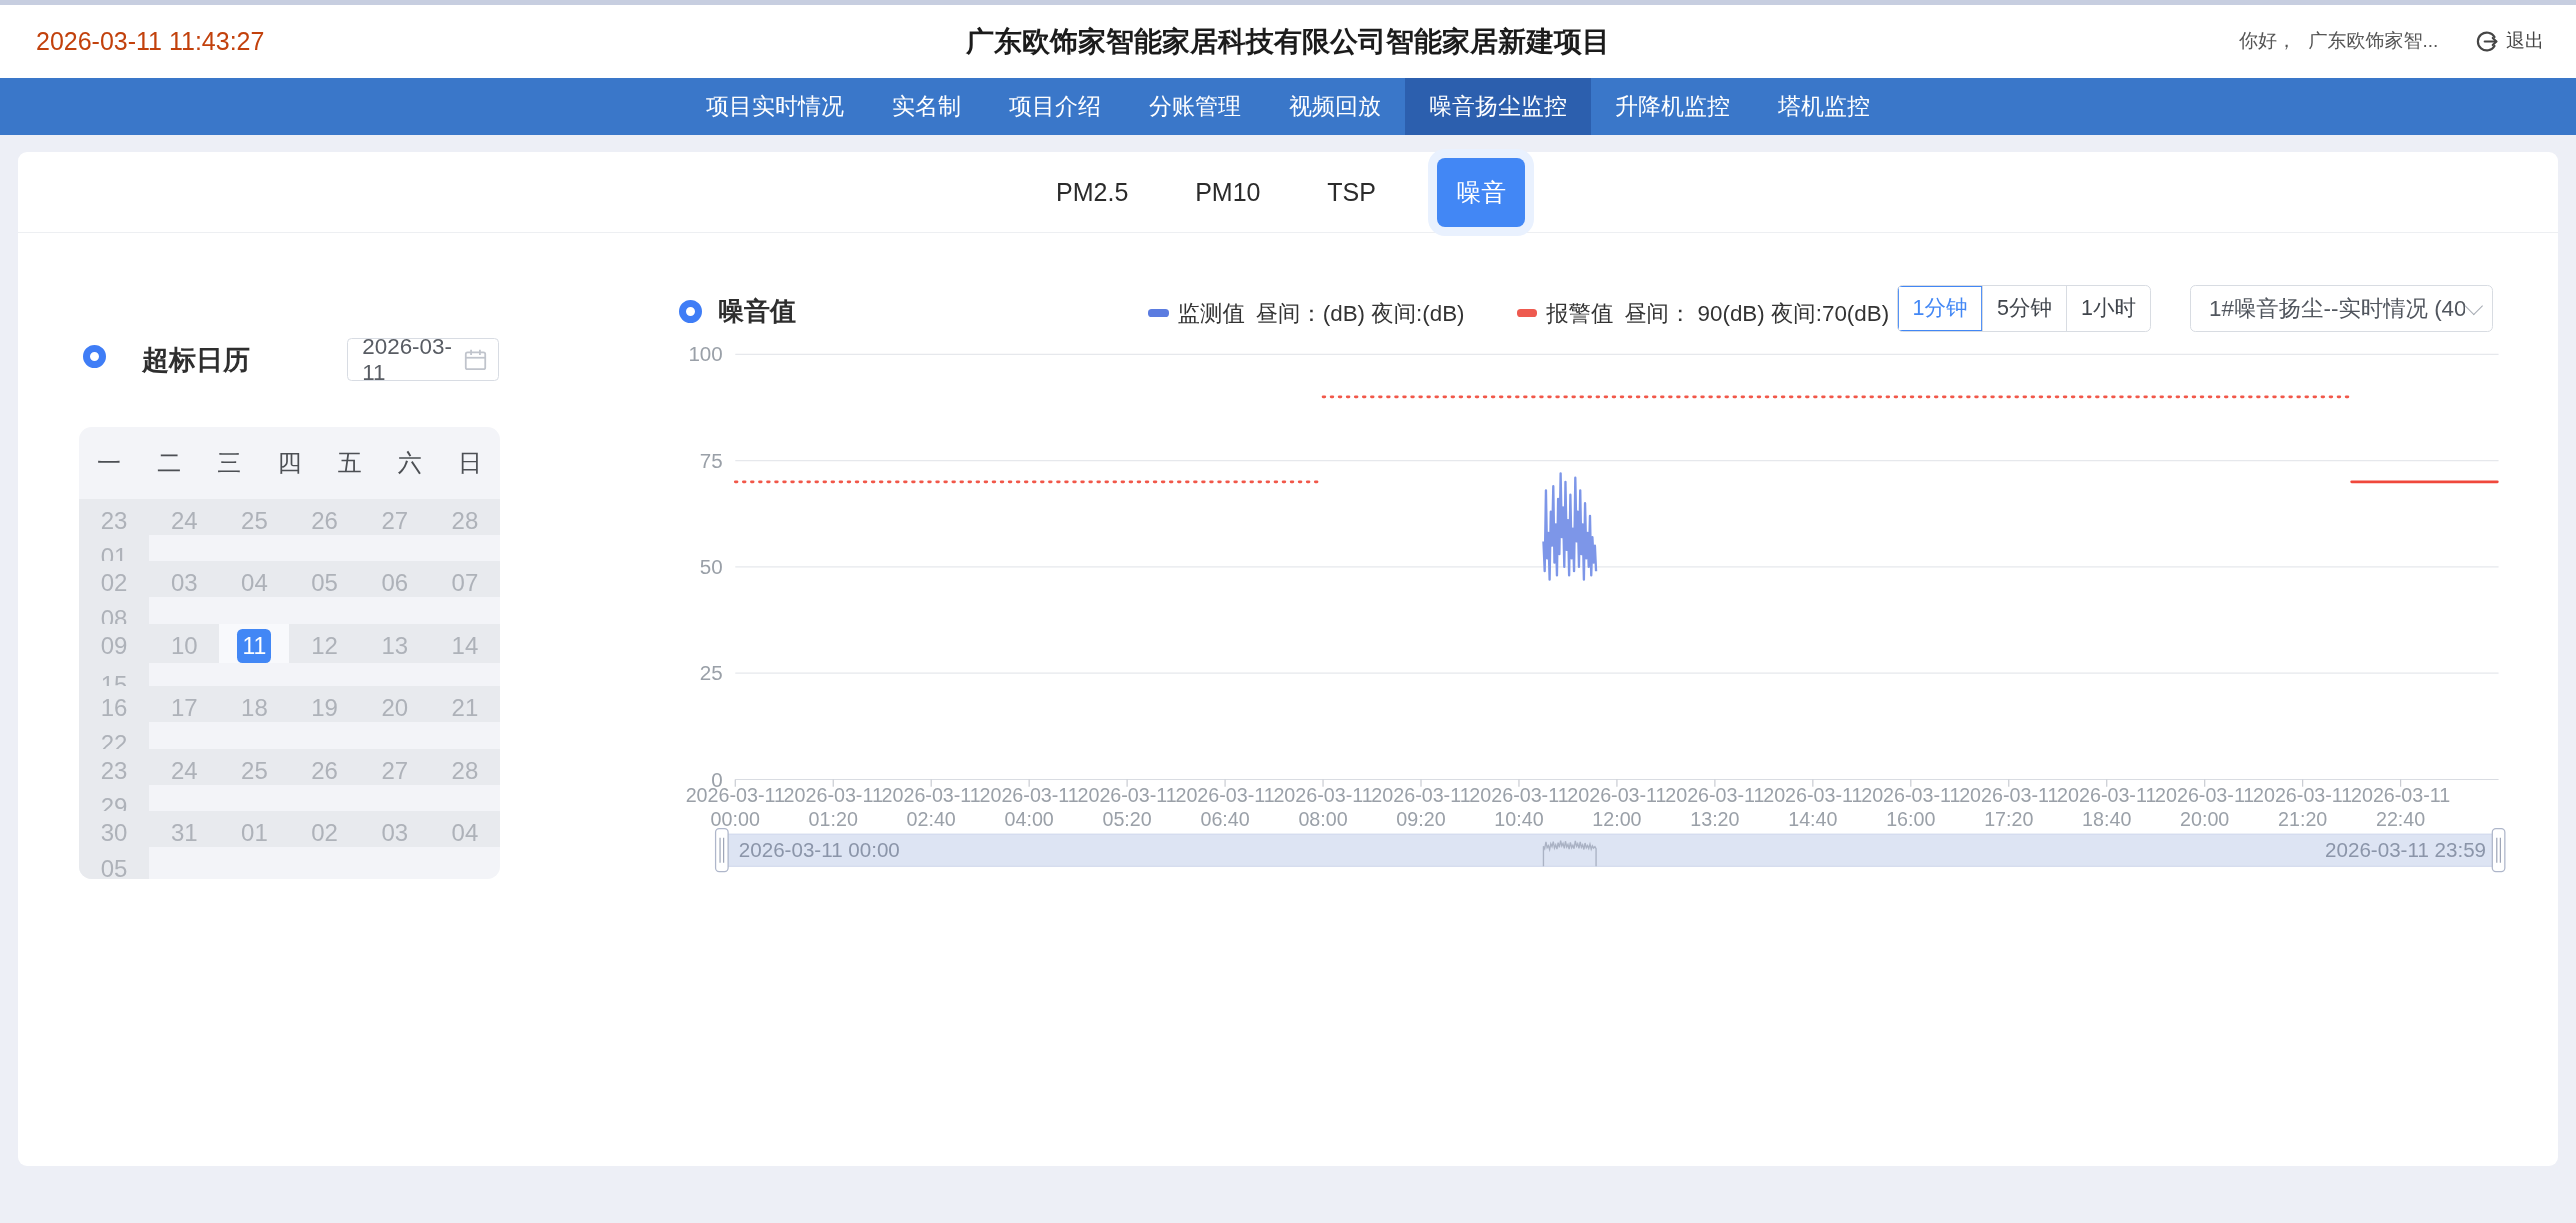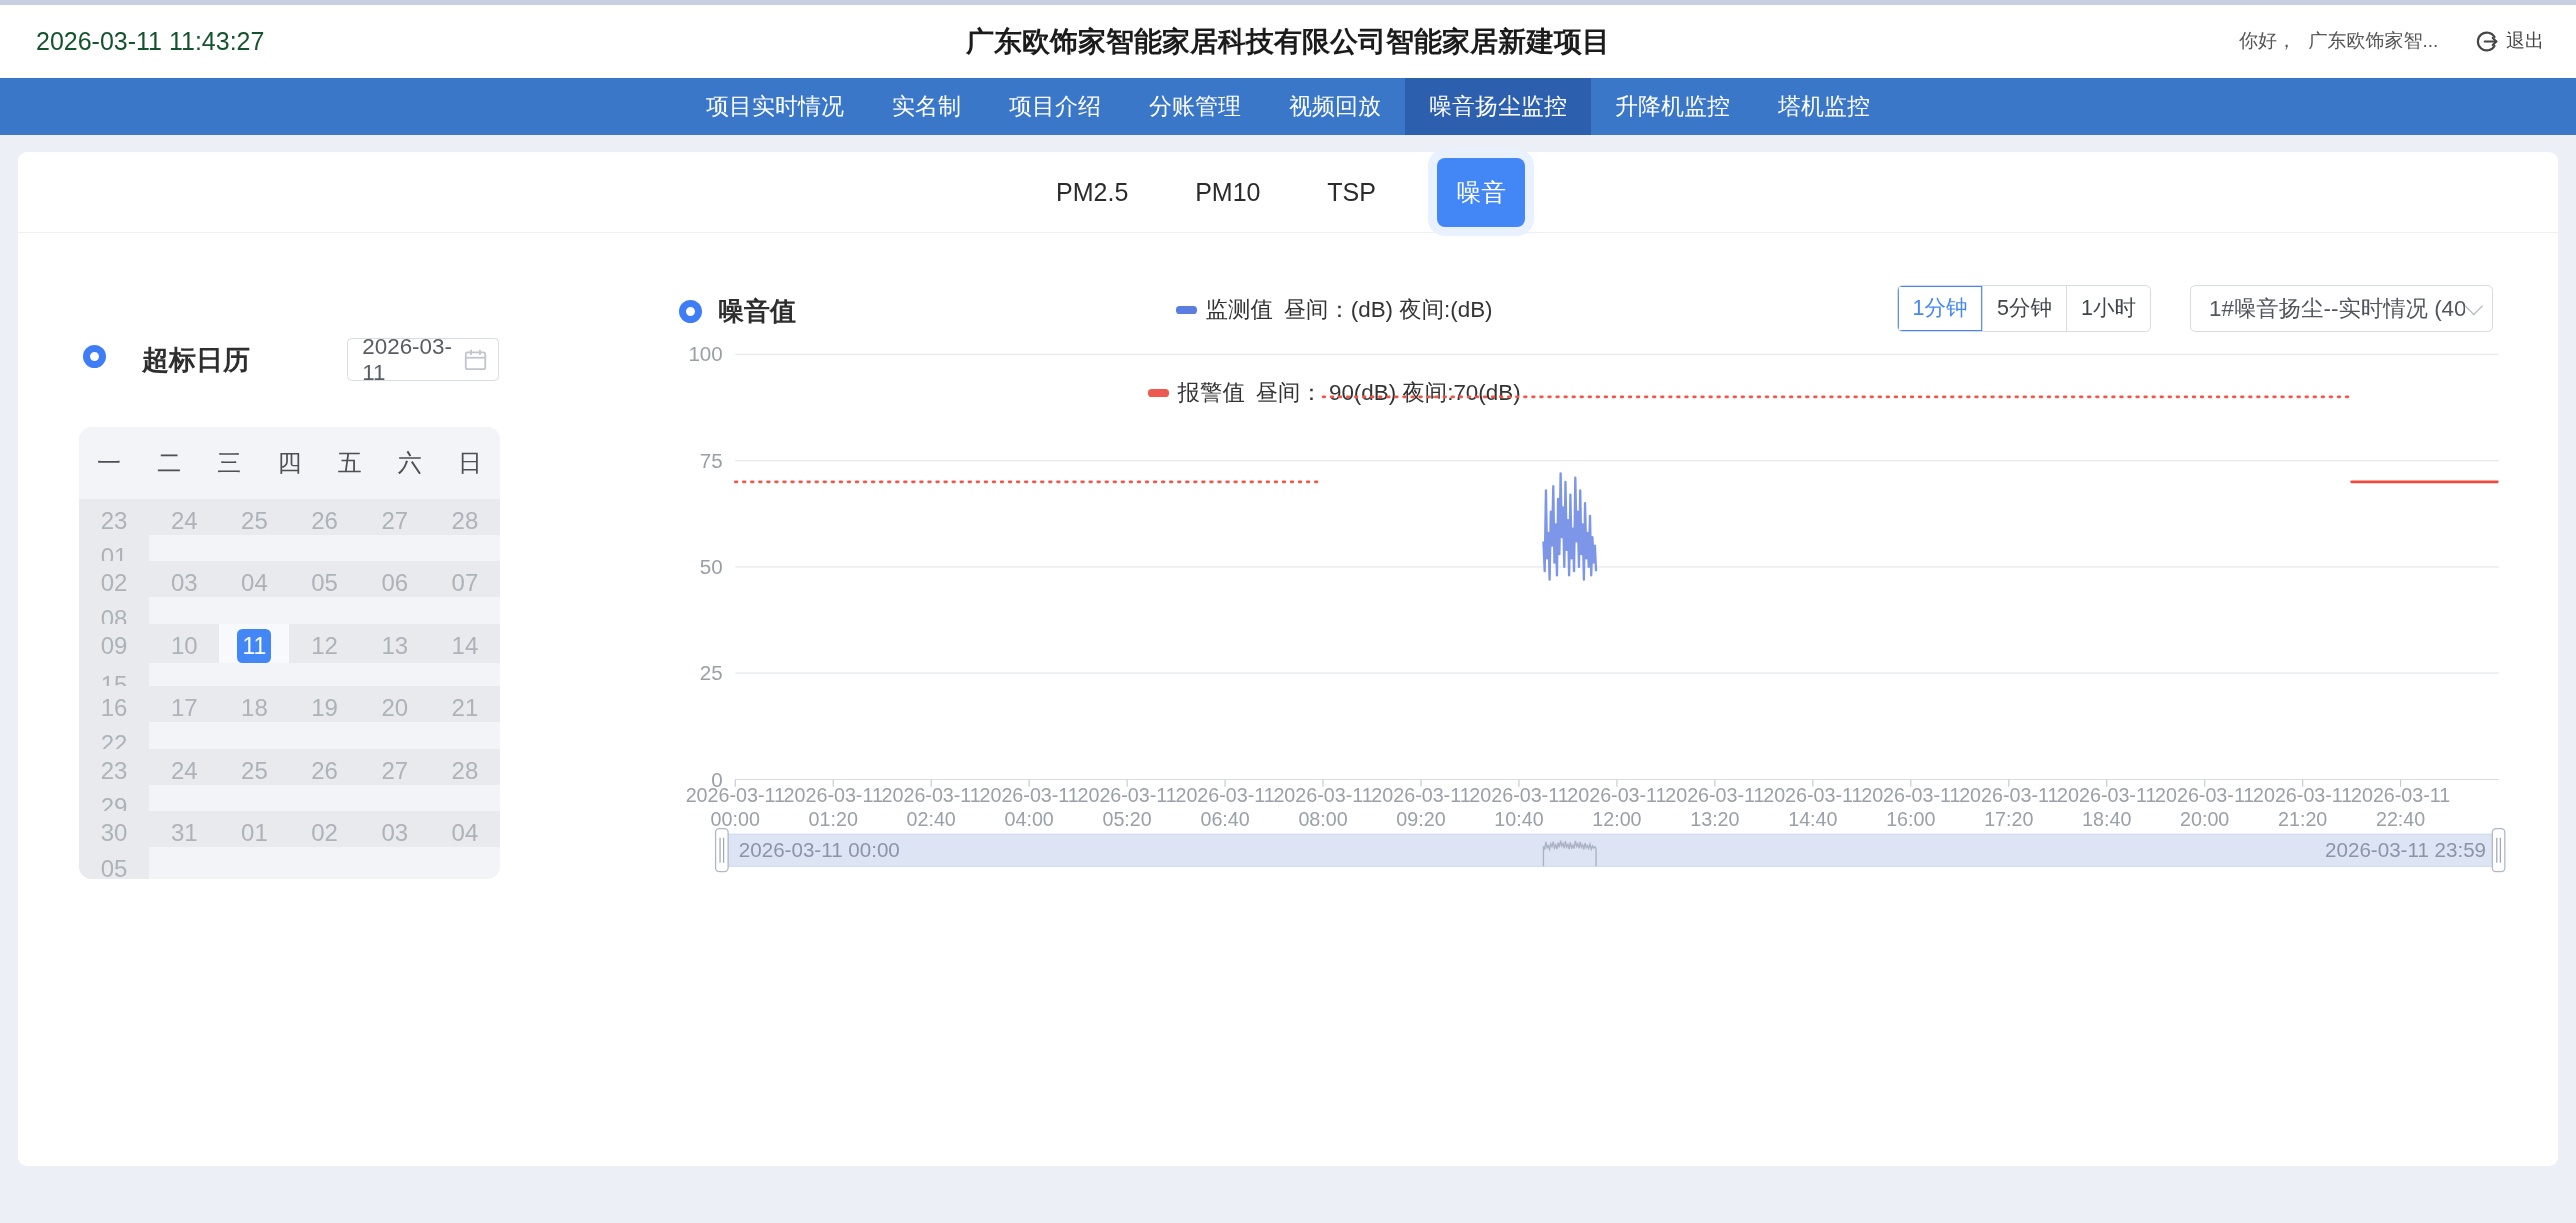--- a/index.html
+++ b/index.html
@@ -3,21 +3,21 @@
 <meta charset="utf-8">
 <style>
   * { margin:0; padding:0; box-sizing:border-box; }
   html,body { width:2576px; height:1224px; overflow:hidden; }
   body { font-family:"Liberation Sans","DejaVu Sans",sans-serif; background:#edeff6; position:relative; }
 
   .top-strip { position:absolute; left:0; top:0; width:2576px; height:4.5px; background:#c7cee0; }
 
   
   .header { position:absolute; left:0; top:4.5px; width:2576px; height:73px; background:#ffffff; }
-  .header .timestamp { position:absolute; left:36px; top:0; height:73px; line-height:73px; font-size:25px; color:#14532d; }
+  .header .timestamp { position:absolute; left:36px; top:0; height:73px; line-height:73px; font-size:25px; color:#c2410c; }
   .header .title { position:absolute; left:0; width:2576px; text-align:center; height:73px; line-height:73px; font-size:28px; font-weight:bold; color:#1b1b1b; }
   .header .user-area { position:absolute; right:32px; top:0; height:73px; display:flex; align-items:center; gap:12.5px; font-size:19px; color:#555; }
   .logout-btn { display:flex; align-items:center; gap:7.2px; margin-left:23px; color:#454545; cursor:pointer; }
 
   
   .nav { position:absolute; left:0; top:78px; width:2576px; height:57px; background:#3a77c9; display:flex; justify-content:center;align-items:flex-end; }
   .nav-item { height:57px; line-height:57px; padding:0 24px; color:#fff; font-size:23px; cursor:pointer; }
   .nav-item.active { background:#2c5fae; }
 
   
@@ -38,21 +38,21 @@
   .cal-panel { position:absolute; left:61px; top:275px; width:421px; height:452px; background:#f3f4f8; border-radius:12.5px; overflow:hidden; }
   .cal-weekdays { display:grid; grid-template-columns:repeat(7,1fr); height:72px; align-items:center; text-align:center; font-size:24px; color:#4c4f54; }
   .cal-row { display:grid; grid-template-columns:repeat(6,1fr); height:57px; margin-bottom:5.4px; }
   .cal-cell { background:#e8eaee; text-align:center; padding-top:8px; font-size:24px; color:#aeb2b9; cursor:pointer; }
   .cal-cell.sel { background:#f8f9fc; padding-top:5.4px; }
   .cal-cell.sel .sq { display:inline-block; width:34px; height:34px; line-height:34px; border-radius:5.4px; background:#4287f5; color:#fff; font-size:23px; }
 
   
   .chart-title-wrap { position:absolute; left:661px; top:142px; display:flex; align-items:center; gap:16px; }
   .chart-title-wrap .t { font-size:26px; font-weight:bold; color:#2e2e2e; }
-  .legend { position:absolute; left:1130px; top:142px; height:38px; display:flex; align-items:center; gap:52px;flex-direction:column; }
+  .legend { position:absolute; left:1130px; top:142px; height:38px; display:flex; align-items:center; gap:52px; }
   .legend-item { display:flex; align-items:center; gap:9px; font-size:22.4px; color:#333; }
   .legend-dash { width:20.6px; height:8px; border-radius:3.6px; }
   .legend-detail { margin-left:1.8px; }
 
   .btn-group { position:absolute; left:1879px; top:133px; height:47px; display:flex; border:0.9px solid #d8dce2; border-radius:5.4px; overflow:hidden; background:#fff; }
   .int-btn { width:84px; height:45px; line-height:45px; text-align:center; font-size:21.5px; color:#40454c; cursor:pointer; border-left:0.9px solid #d8dce2; }
   .int-btn:first-child { border-left:none; }
   .int-btn.active { color:#4287f5; box-shadow:inset 0 0 0 0.9px #4287f5; border-left-color:#4287f5; }
 
   .device-select { position:absolute; left:2172px; top:133px; width:303px; height:47px; border:0.9px solid #d8dce2; border-radius:5.4px; background:#fff; display:flex; align-items:center; padding:0 14.3px 0 18px; cursor:pointer; }

